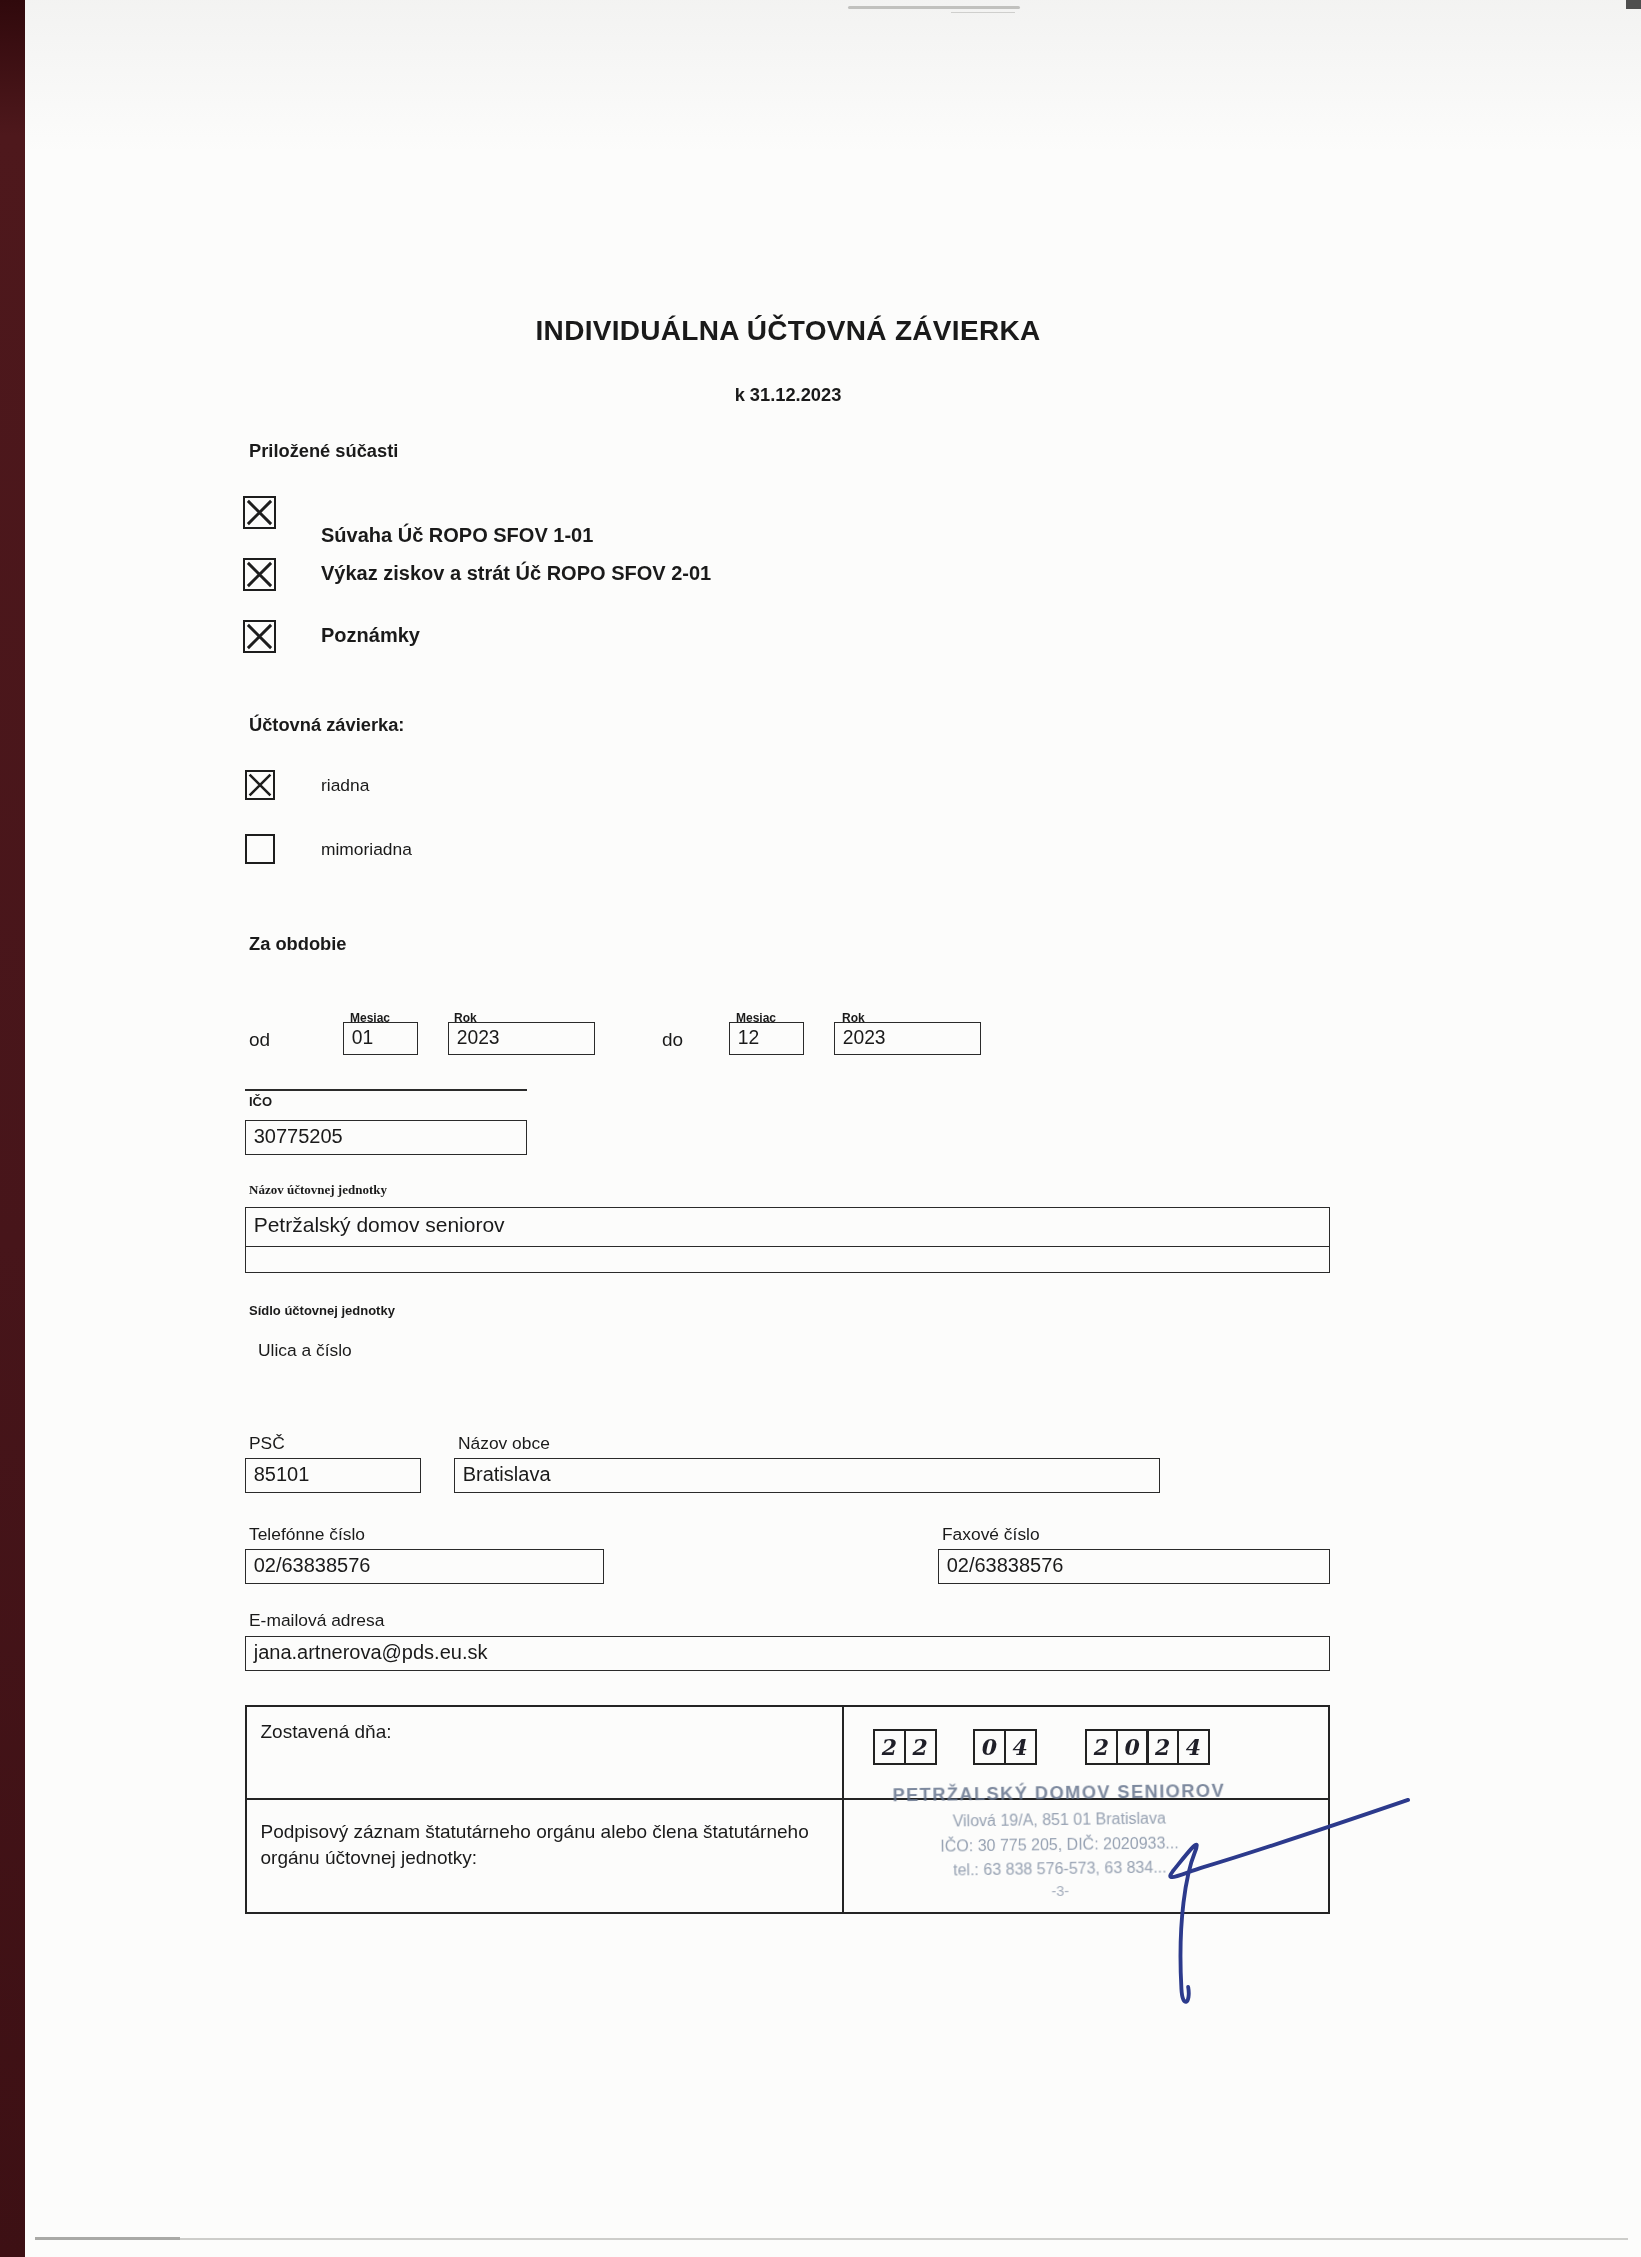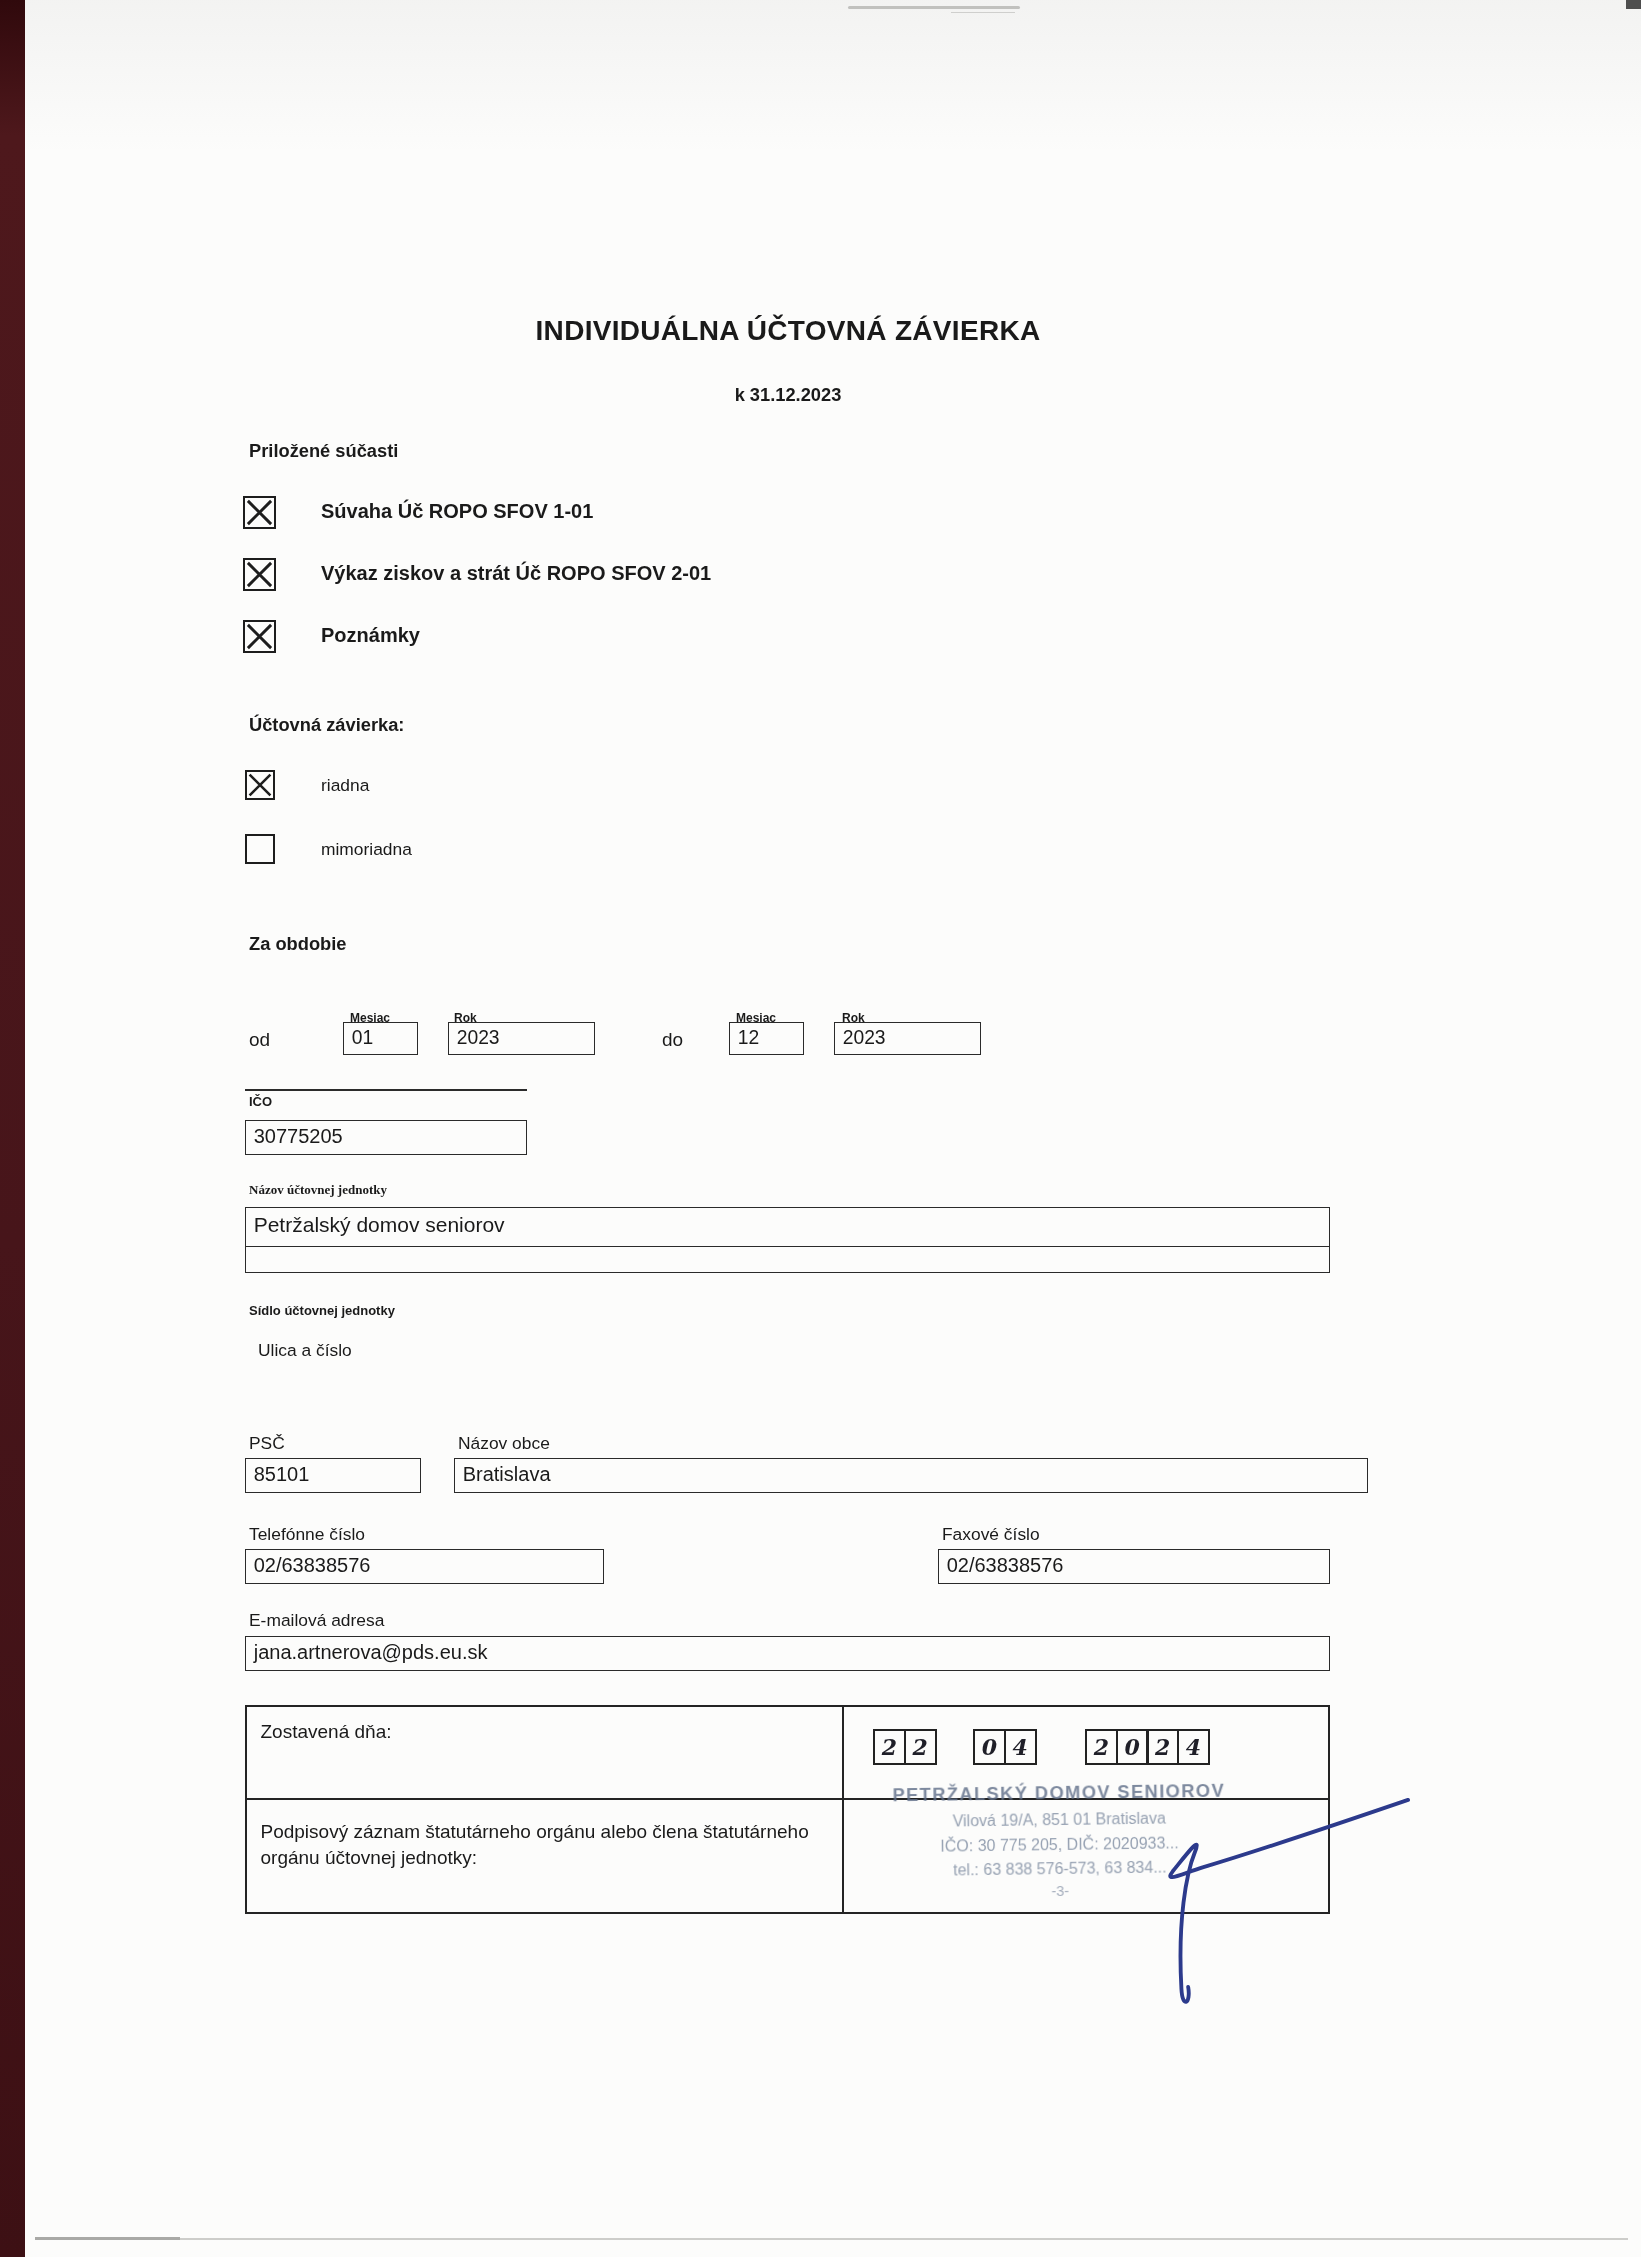--- a/index.html
+++ b/index.html
@@ -59,21 +59,21 @@
   <div class="abs t-center lbl28b" style="left:27px;top:315px;width:1522px;">INDIVIDUÁLNA ÚČTOVNÁ ZÁVIERKA</div>
   <div class="abs t-center lbl19b" style="left:27px;top:384px;width:1522px;">k 31.12.2023</div>
 
   <div class="abs lbl19b" style="left:249px;top:440px;">Priložené súčasti</div>
 
   <div class="checkbox" style="left:243px;top:496px;">
     <svg class="xmark" viewBox="0 0 100 100" preserveAspectRatio="none">
         <path d="M10 10 L90 90 M90 10 L10 90"></path>
       </svg>
   </div>
-  <div class="abs lbl21b" style="left:321px;top:500px;">Súvaha Úč ROPO SFOV 1-01</div>
+  <div class="abs lbl21b" style="left:321px;top:524px;">Súvaha Úč ROPO SFOV 1-01</div>
 
   <div class="checkbox" style="left:243px;top:558px;">
     <svg class="xmark" viewBox="0 0 100 100" preserveAspectRatio="none">
         <path d="M10 10 L90 90 M90 10 L10 90"></path>
       </svg>
   </div>
   <div class="abs lbl21b" style="left:321px;top:562px;text-align:right;">Výkaz ziskov a strát Úč ROPO SFOV 2-01</div>
 
   <div class="checkbox" style="left:243px;top:620px;">
     <svg class="xmark" viewBox="0 0 100 100" preserveAspectRatio="none">
@@ -120,21 +120,21 @@
     <div style="font-size:21px;padding:4.8px 7.7px 0;">Petržalský domov seniorov</div>
     <div style="position:absolute;left:0;top:38px;width:100%;height:1.4px;background:#2a2a2a;"></div>
   </div>
 
   <div class="abs lbl18b" style="left:249px;top:1303px;">Sídlo účtovnej jednotky</div>
   <div class="abs lbl18" style="left:258px;top:1340px;">Ulica a číslo</div>
 
   <div class="abs lbl18" style="left:249px;top:1433px;">PSČ</div>
   <div class="abs lbl18" style="left:458px;top:1433px;">Názov obce</div>
   <div class="field" style="left:245px;top:1458px;width:176px;height:35px;">85101</div>
-  <div class="field" style="left:454px;top:1458px;width:914px;height:35px;">Bratislava</div>
+  <div class="field" style="left:454px;top:1458px;width:706px;height:35px;">Bratislava</div>
 
   <div class="abs lbl18" style="left:249px;top:1524px;">Telefónne číslo</div>
   <div class="abs lbl18" style="left:942px;top:1524px;">Faxové číslo</div>
   <div class="field" style="left:245px;top:1549px;width:359px;height:35px;">02/63838576</div>
   <div class="field" style="left:938px;top:1549px;width:392px;height:35px;">02/63838576</div>
 
   <div class="abs lbl18" style="left:249px;top:1610px;">E-mailová adresa</div>
   <div class="field" style="left:245px;top:1636px;width:1085px;height:35px;">jana.artnerova@pds.eu.sk</div>
 
   <div class="sigtable">

